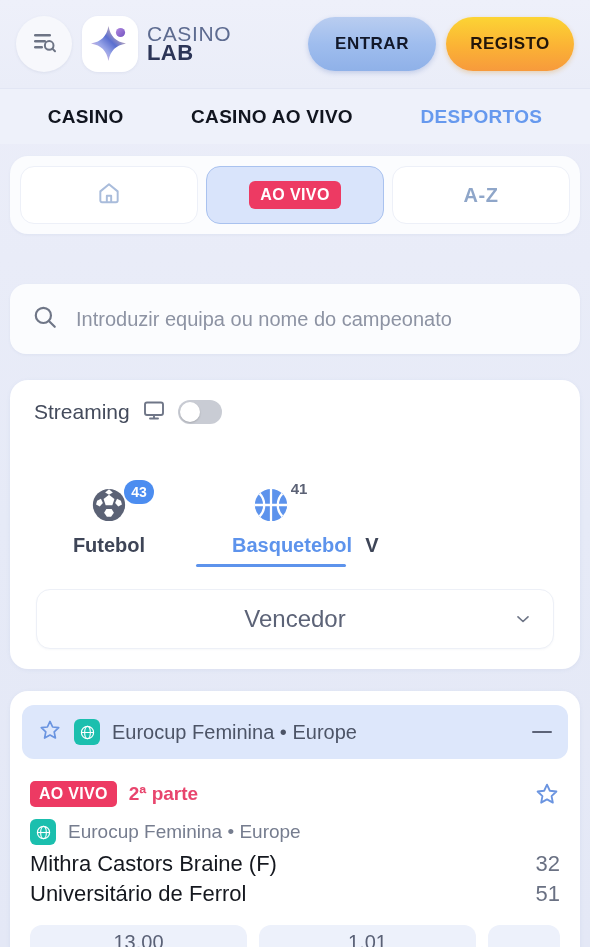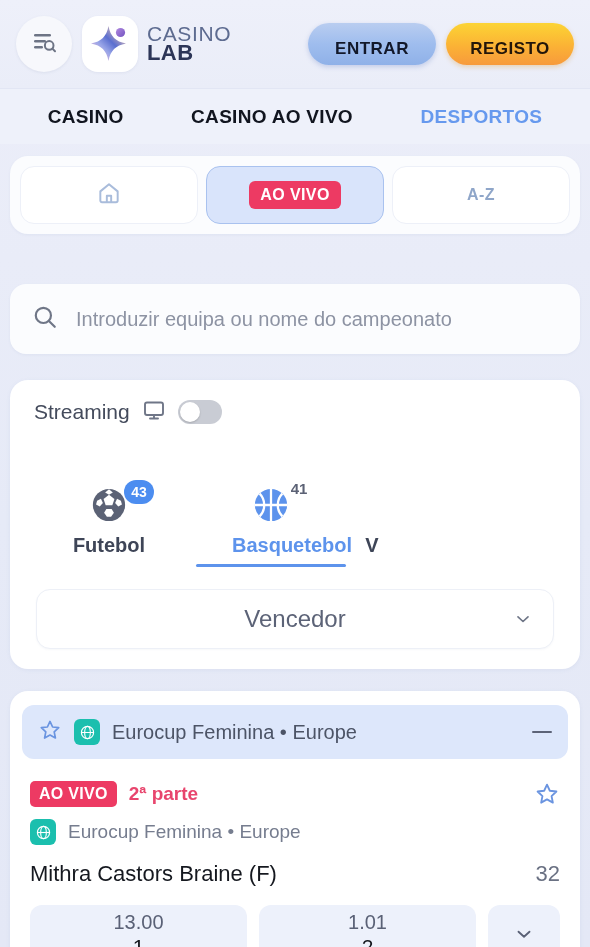--- a/index.html
+++ b/index.html
@@ -84,21 +84,21 @@
   }
 
   .header-actions {
     margin-left: auto;
     display: flex;
     align-items: center;
     gap: 10px;
   }
 
   .btn-pill {
-    height: 42px;
+    height: 54px;
     min-width: 128px;
     border: none;
     border-radius: 27px;
     font-family: inherit;
     font-size: 17px;
     font-weight: 700;
     letter-spacing: .5px;
     cursor: pointer;
     padding: 16px 18px;
   }
@@ -152,21 +152,21 @@
     display: flex;
     align-items: center;
     justify-content: center;
     cursor: pointer;
   }
   .segment.active {
     background: #d9e4fb;
     border: 1px solid #a9c2ef;
   }
   .segment-az {
-    font-size: 16px;
+    font-size: 20px;
     font-weight: 700;
     color: #8fa6c9;
     letter-spacing: .5px;
   }
   .live-chip {
     background: #ed3a63;
     color: #fff;
     font-size: 16px;
     font-weight: 700;
     letter-spacing: .4px;
@@ -397,21 +397,21 @@
     display: flex;
     align-items: center;
     gap: 12px;
     margin-top: 12px;
   }
   .match-league-name {
     font-size: 19px;
     color: #767d8f;
   }
 
-  .teams { margin-top: 14px; }
+  .teams { margin-top: 4px; }
   .team-row {
     display: flex;
     align-items: baseline;
     justify-content: space-between;
     padding: 2px 0;
   }
   .team-name {
     font-size: 22px;
     color: #15181f;
     font-weight: 400;
@@ -651,20 +651,24 @@
           </svg>
         </span>
         <span class="match-league-name">Eurocup Feminina • Europe</span>
       </div>
 
       <div class="teams">
         <div class="team-row">
           <span class="team-name">Mithra Castors Braine (F)</span>
           <span class="team-score">32</span>
         </div>
+        <div class="team-row">
+          <span class="team-name">Universitário de Ferrol</span>
+          <span class="team-score">51</span>
+        </div>
       </div>
 
       <div class="odds-row">
         <button class="odd-btn">
           <span class="odd-value">13.00</span>
           <span class="odd-label">1</span>
         </button>
         <button class="odd-btn">
           <span class="odd-value">1.01</span>
           <span class="odd-label">2</span>

